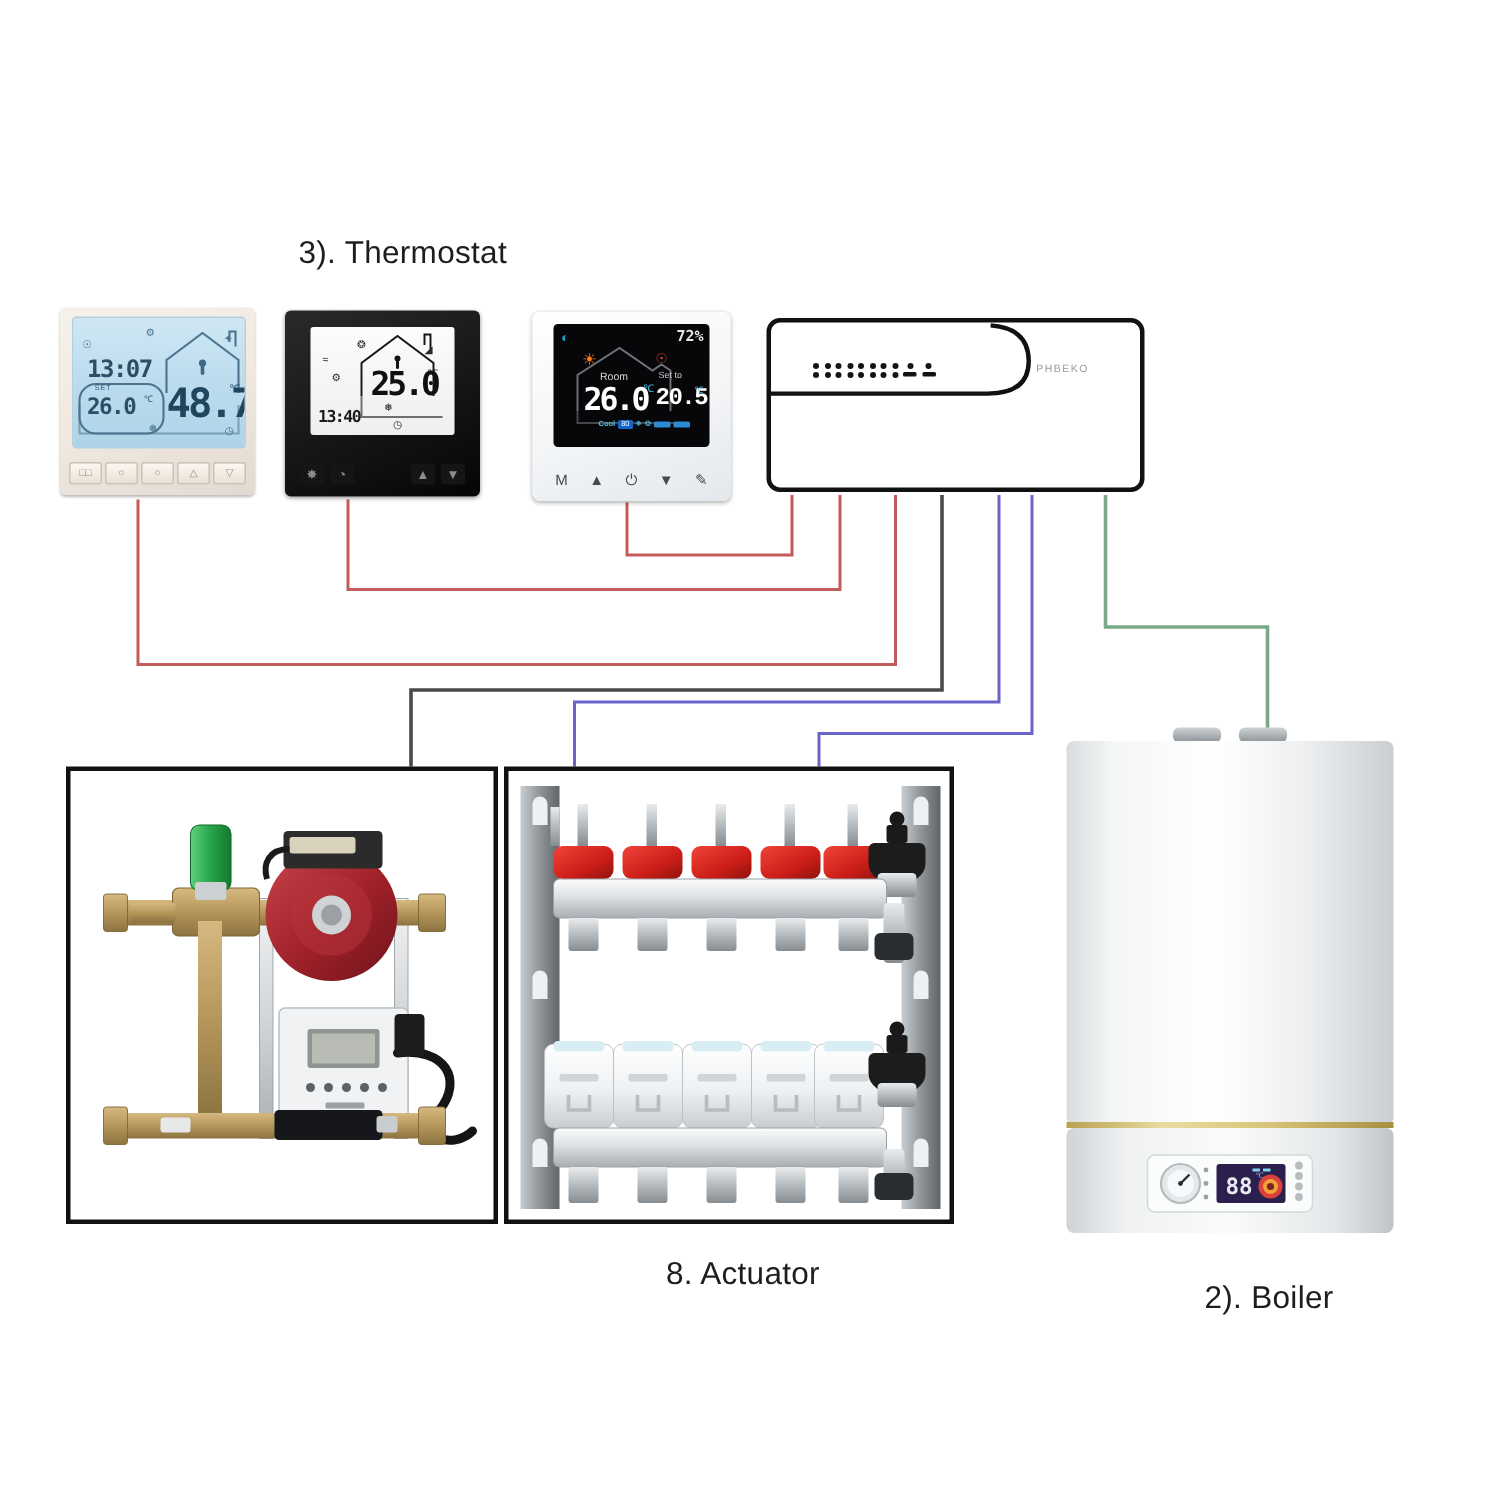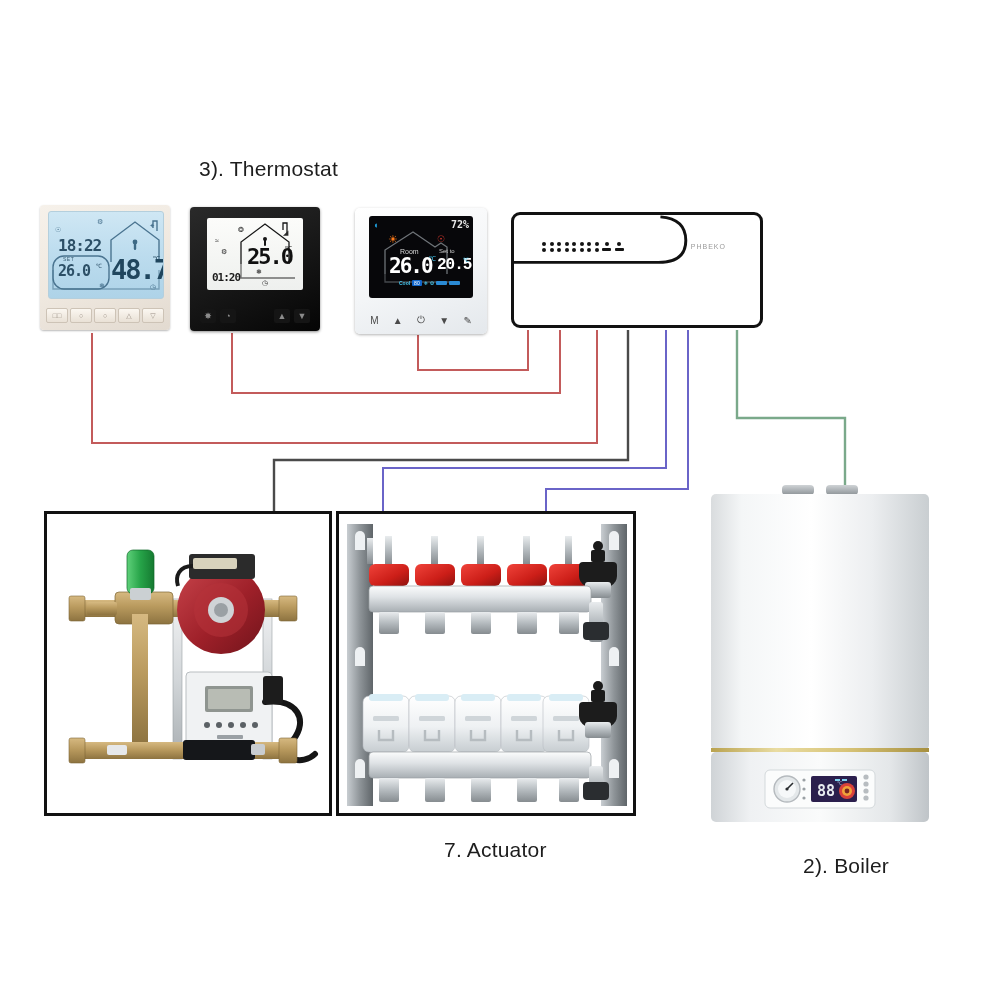--- a/index.html
+++ b/index.html
@@ -124,21 +124,21 @@
 
       <path d="M666,330 L666,468 L383,468 L383,700" stroke="#6a64c8" stroke-width="2"></path>
 
       <path d="M688,330 L688,489 L546,489 L546,700" stroke="#6a64c8" stroke-width="2"></path>
 
       <path d="M737,330 L737,418 L845,418 L845,492" stroke="#7aa98a" stroke-width="2.4"></path>
     </g>
   </svg>
 
   <div class="label" id="label-thermostat">3). Thermostat</div>
-  <div class="label" id="label-actuator">7. Actuator</div>
+  <div class="label" id="label-actuator">8. Actuator</div>
   <div class="label" id="label-boiler">2). Boiler</div>
 
   <div class="dev" id="thermo1">
     <div class="lcd">
       <svg class="svgfill" width="114" height="86" viewBox="0 0 114 86">
         <g stroke="#4a7490" stroke-width="1.4" fill="none">
           <path d="M62,50 L62,28 L86,10 L110,28 L110,50"></path>
           <path d="M104,16 L104,9 L108,9 L108,19"></path>
           <rect x="4" y="44" width="56" height="33" rx="11"></rect>
           <path d="M4,58 L4,77 L110,77 L110,58" stroke-opacity=".55"></path>
@@ -146,21 +146,21 @@
         <g fill="#3e6a85">
           <circle cx="86" cy="30" r="2.4"></circle>
           <rect x="84.8" y="30" width="2.4" height="8" rx="1.2"></rect>
         </g>
       </svg>
       <div class="t1-dot" style="left:6px;top:14px;">☉</div>
       <div class="t1-dot" style="left:48px;top:6px;">⚙</div>
       <div class="t1-dot" style="right:8px;top:10px;">✦</div>
       <div class="t1-dot" style="left:50px;bottom:8px;">❅</div>
       <div class="t1-dot" style="right:7px;bottom:7px;">◷</div>
-      <div class="t1-time">18:22</div>
+      <div class="t1-time">13:07</div>
       <div class="t1-setlabel">SET</div>
       <div class="t1-setval">26.0</div>
       <div class="t1-setunit">℃</div>
       <div class="t1-big">48.7</div>
       <div class="t1-bigunit">℃</div>
     </div>
     <div class="keys">
       <div class="key">□□</div>
       <div class="key">○</div>
       <div class="key">○</div>
@@ -183,21 +183,21 @@
         </g>
       </svg>
       <div class="t2-ico" style="left:8px;top:19px;">≈</div>
       <div class="t2-ico" style="left:14px;top:30px;">⚙</div>
       <div class="t2-ico" style="left:31px;top:8px;">❂</div>
       <div class="t2-ico" style="left:76px;top:11px;">◢</div>
       <div class="t2-ico" style="left:49px;bottom:14px;">❅</div>
       <div class="t2-ico" style="left:55px;bottom:3px;">◷</div>
       <div class="t2-big">25.0</div>
       <div class="t2-bigunit">℃</div>
-      <div class="t2-time">01:20</div>
+      <div class="t2-time">13:40</div>
     </div>
     <div class="keys">
       <div class="key">✸</div>
       <div class="key">◔</div>
       <div class="key" style="margin-left:34px">▲</div>
       <div class="key">▼</div>
     </div>
   </div>
 
   <div class="dev" id="thermo3">

